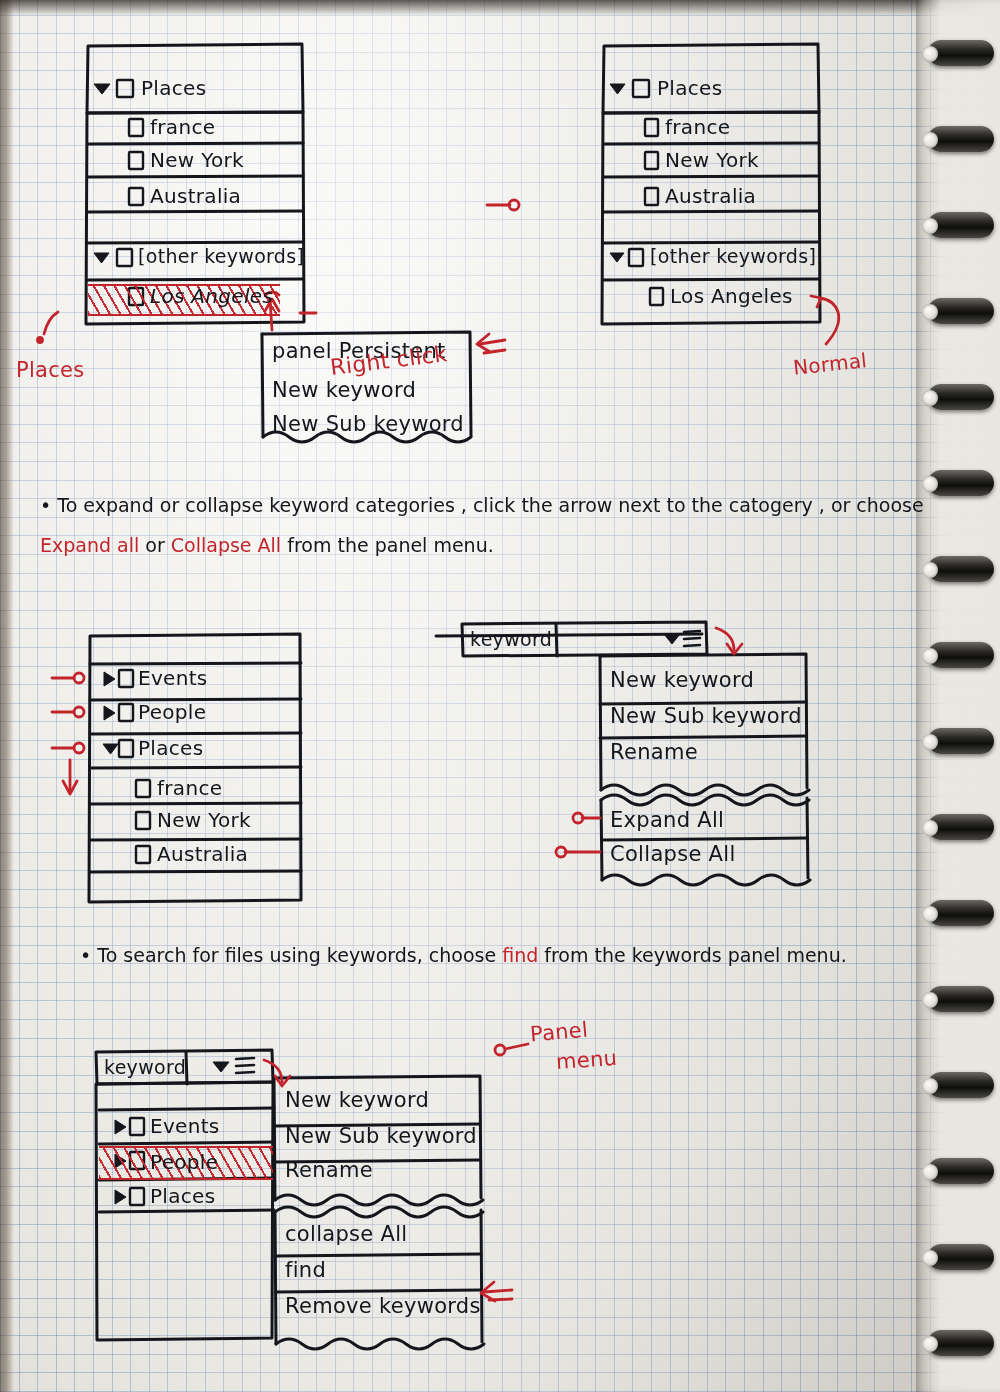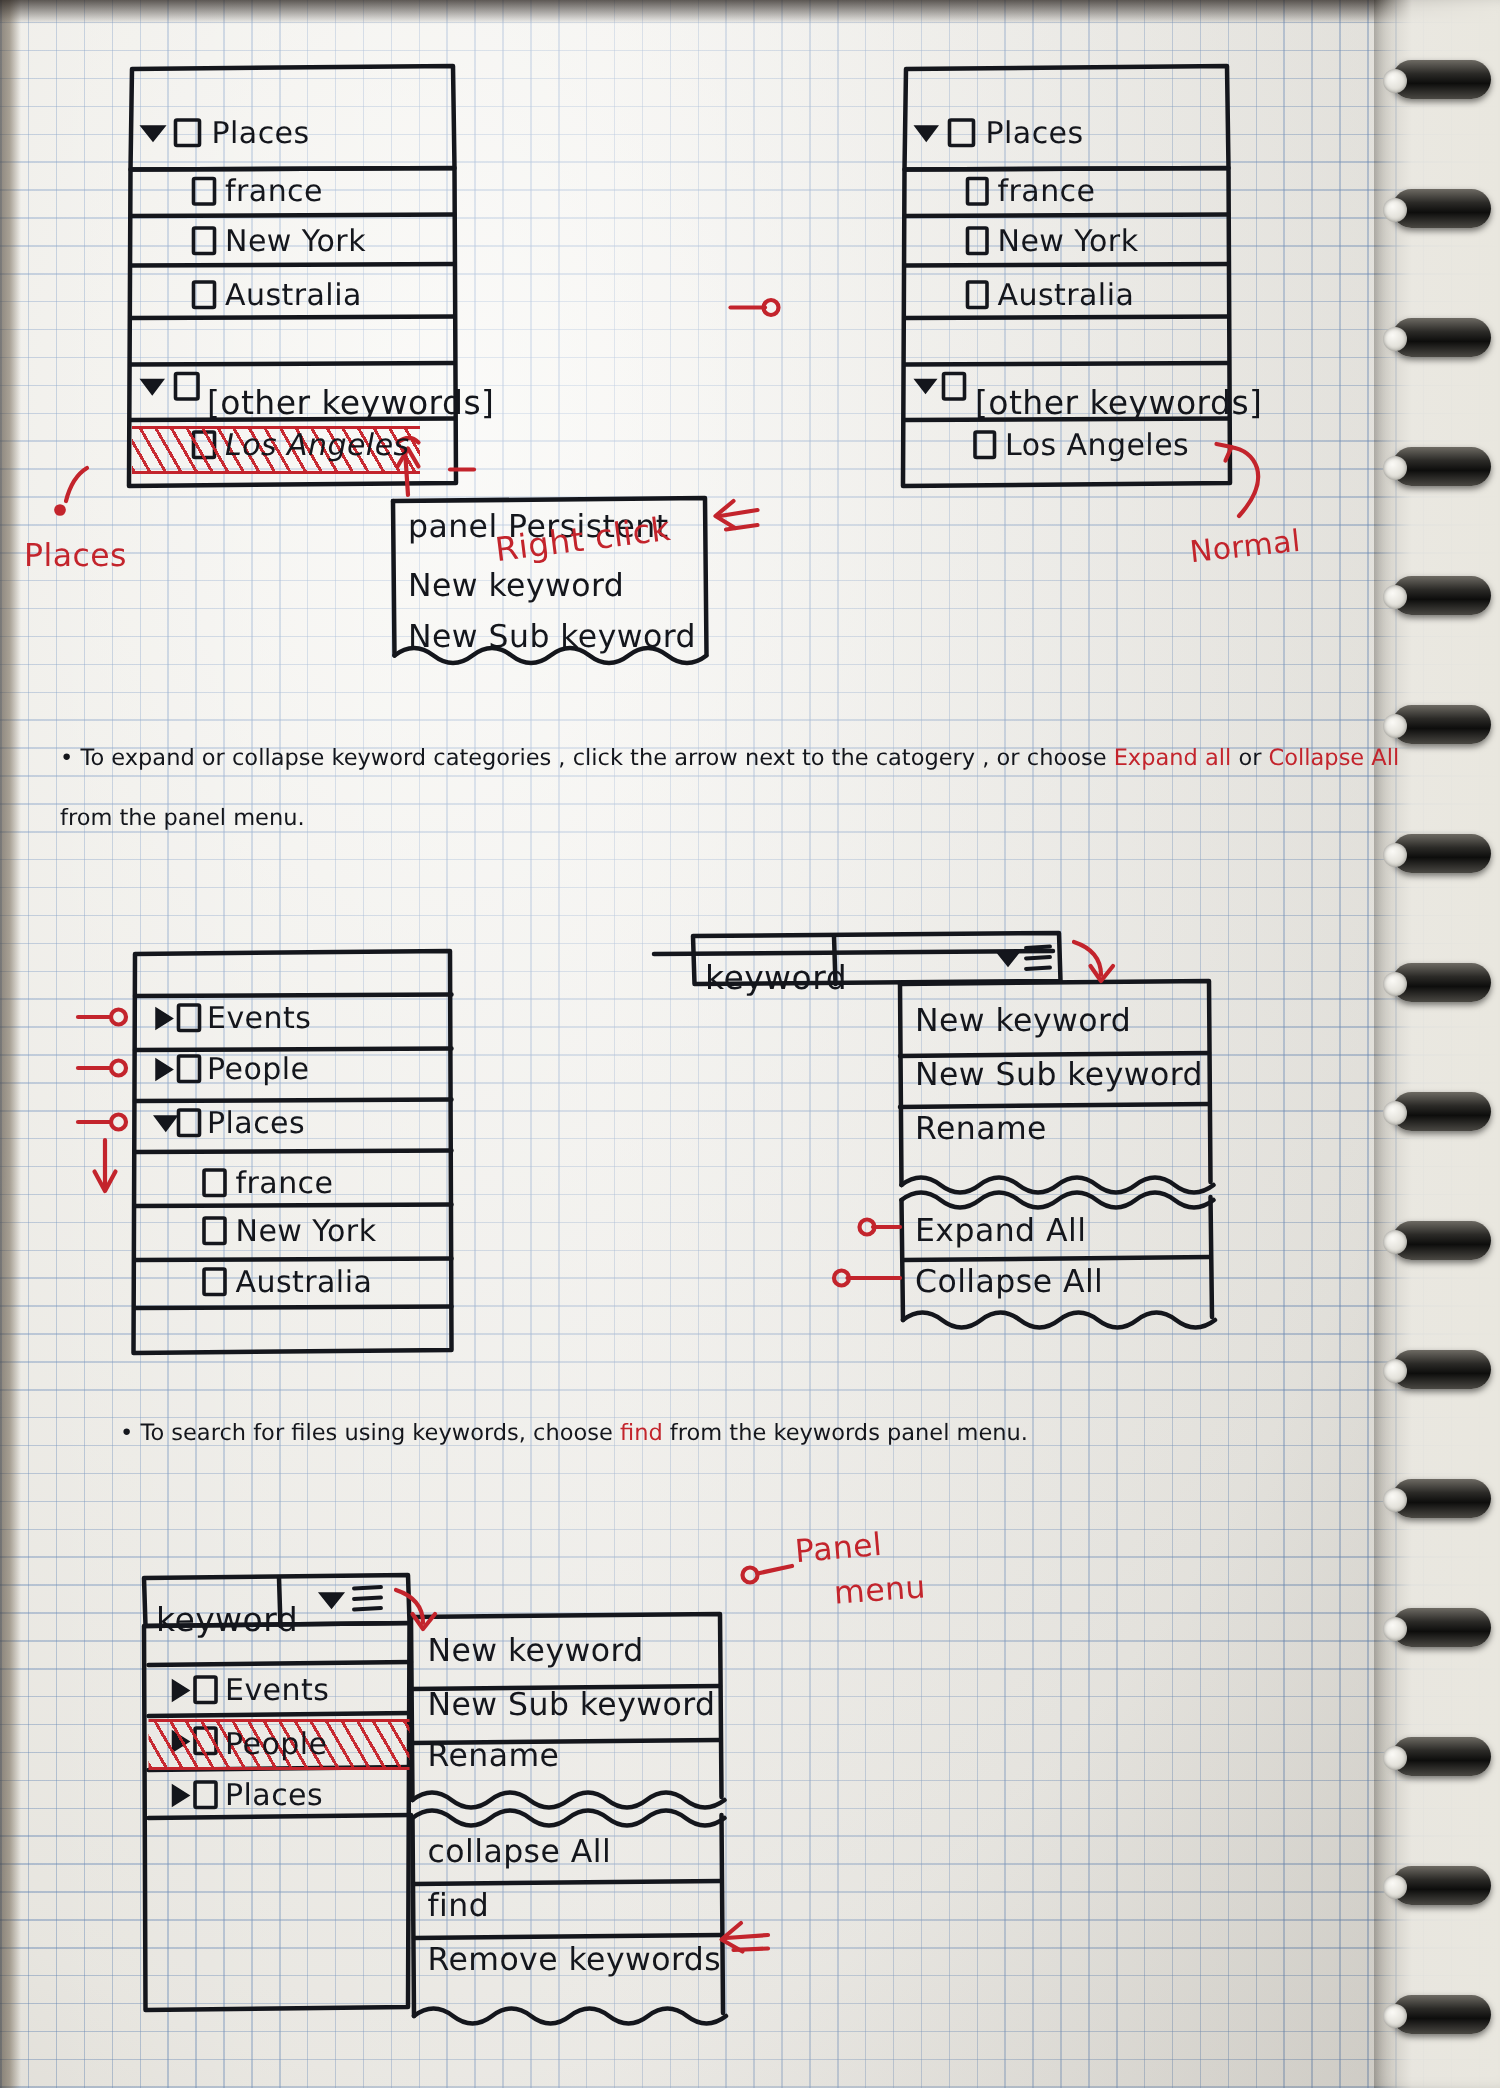--- a/index.html
+++ b/index.html
@@ -42,25 +42,25 @@
   
   svg.ink{position:absolute;left:0;top:0;width:1000px;height:1392px;pointer-events:none;}
   .hand{
     position:absolute;
     font-family:"DejaVu Sans", sans-serif;
     color:#14161c;
     letter-spacing:.3px;
   }
   .hand.red{color:#c3242c;}
   .it{font-style:italic;}
-  .t19{font-size:22px;margin-top:12px;}
+  .t19{font-size:19px;}
   .t20{font-size:20px;}
   .t21{font-size:21px;}
   .t22{font-size:22px;}
-  .para{position:absolute;color:#14161c;font-size:15px;line-height:40px;width:900px;}
+  .para{position:absolute;color:#14161c;font-size:19px;line-height:40px;width:900px;}
   .para .rd{color:#c3242c;}
   .hatch{
     position:absolute;
     background:repeating-linear-gradient(60deg, rgba(198,32,40,.95) 0px, rgba(198,32,40,.95) 2px, rgba(255,255,255,0) 2px, rgba(255,255,255,0) 9px);
     border-top:2px solid #c3242c;border-bottom:2px solid #c3242c;
   }
 </style>
 </head>
 <body>
 

